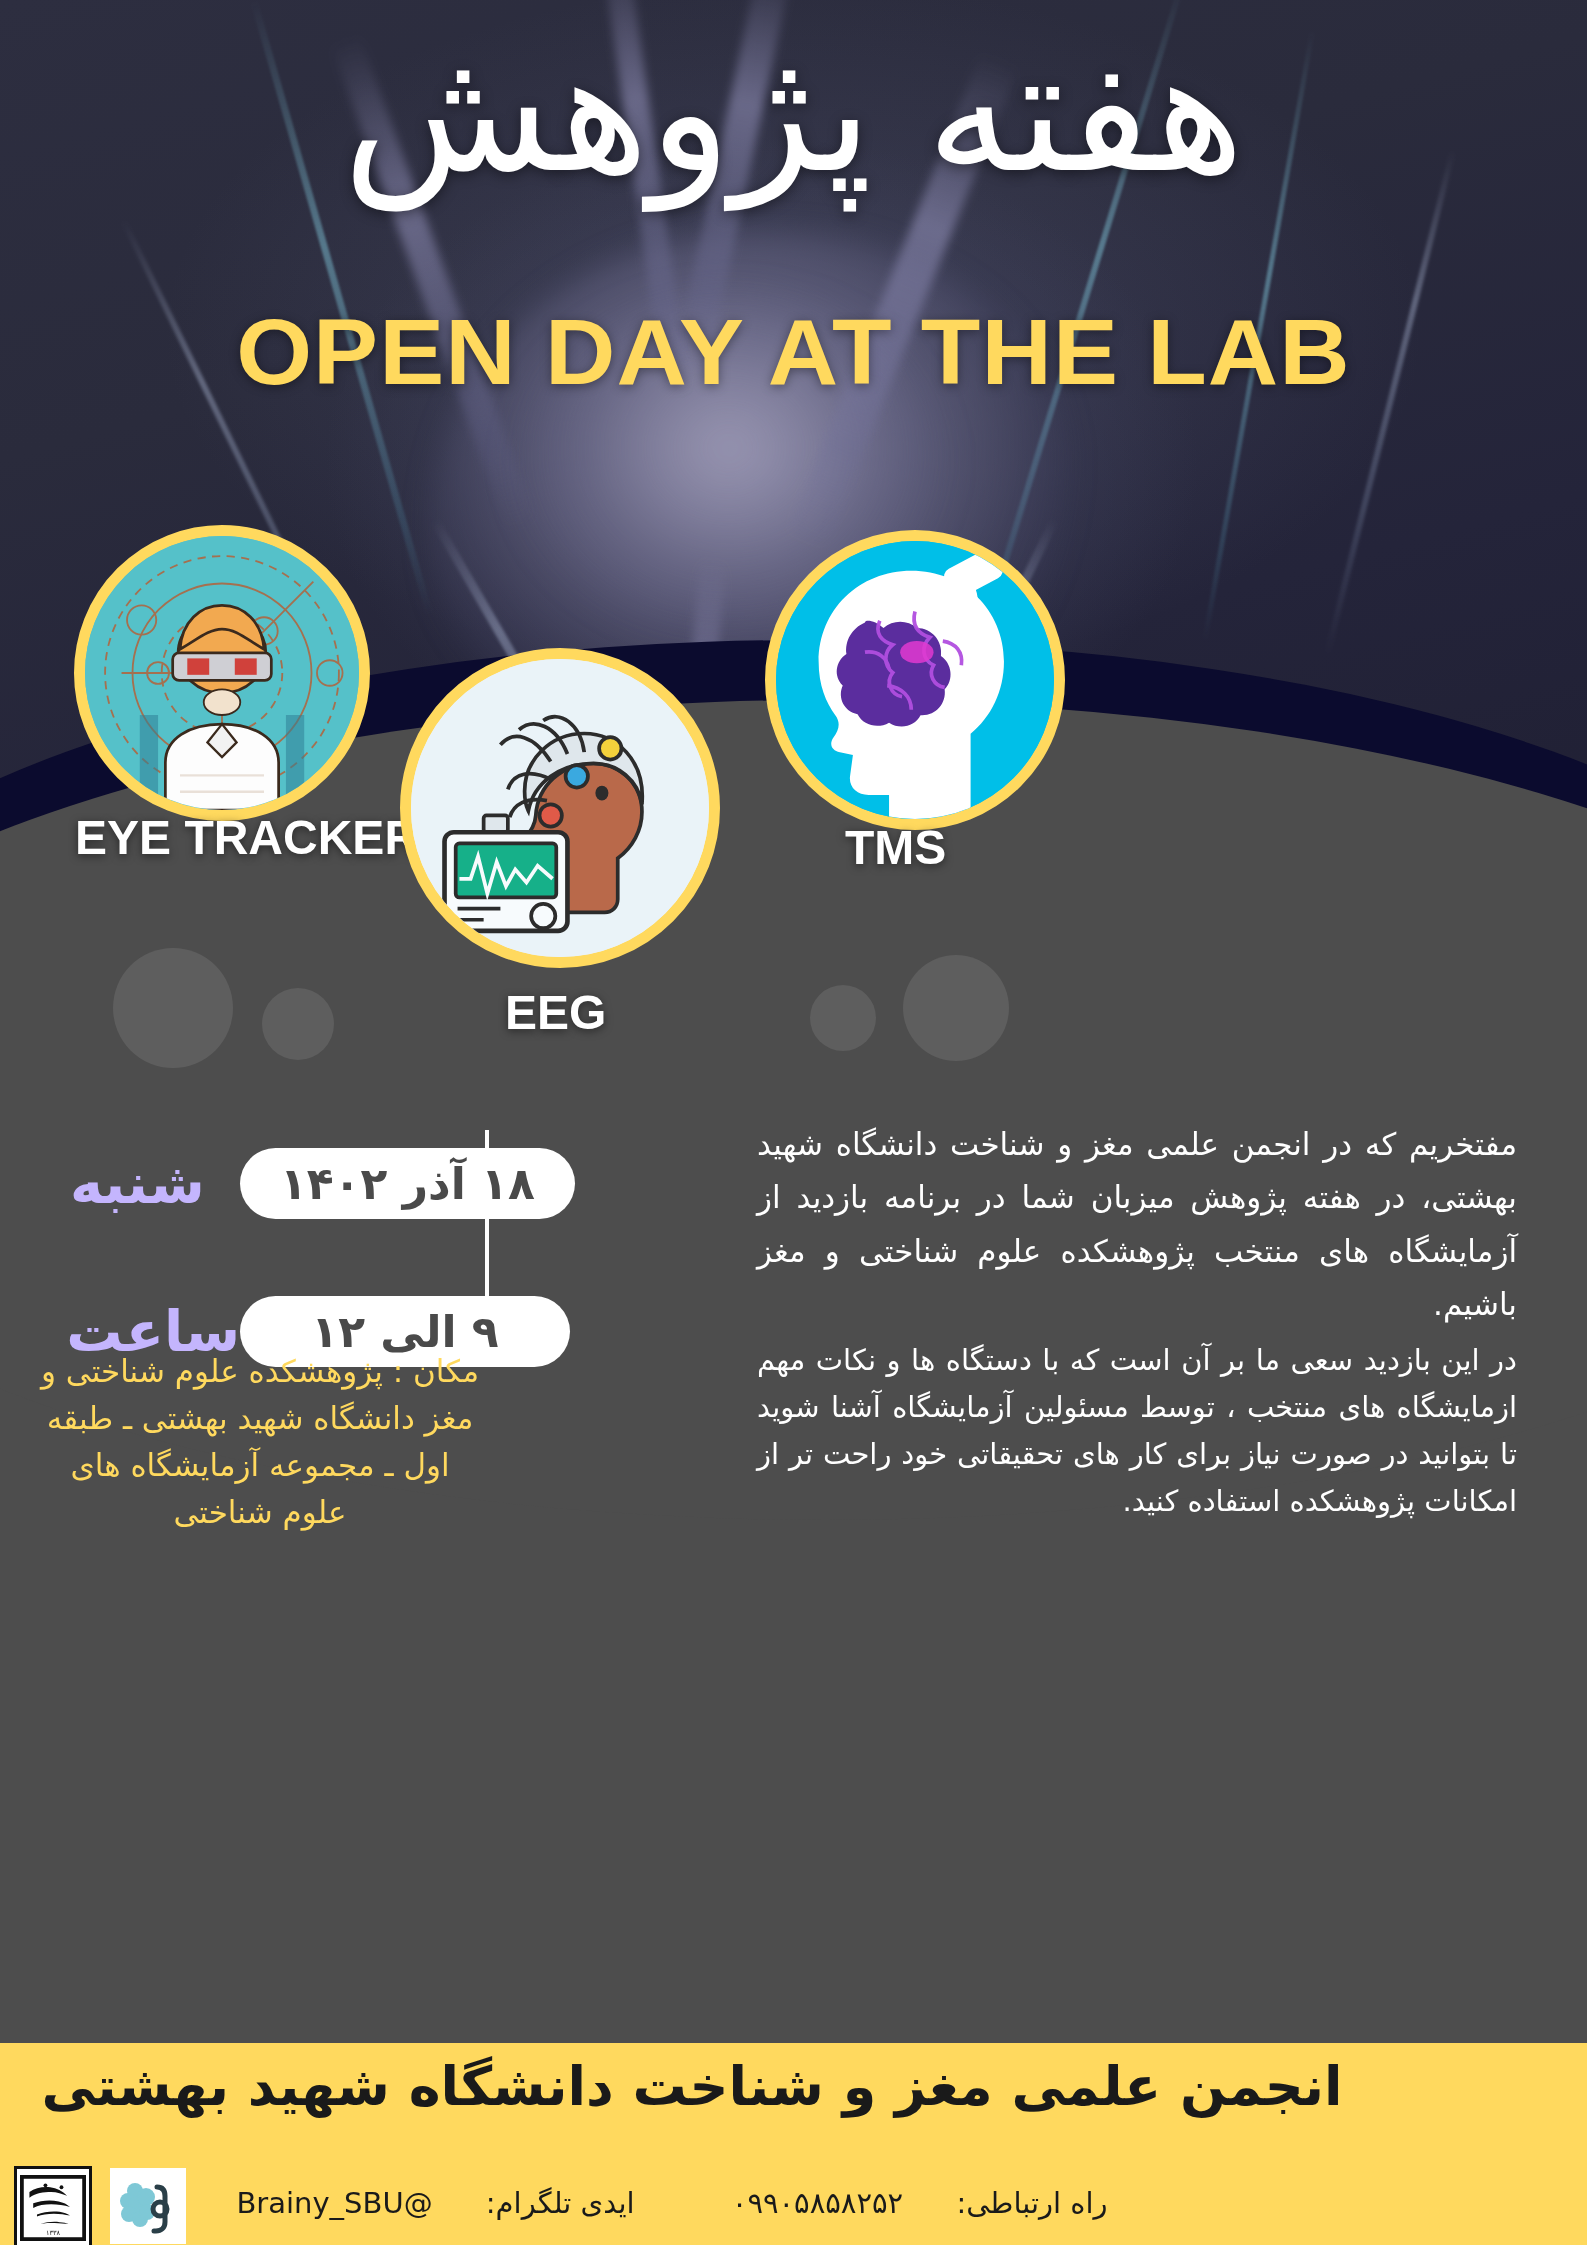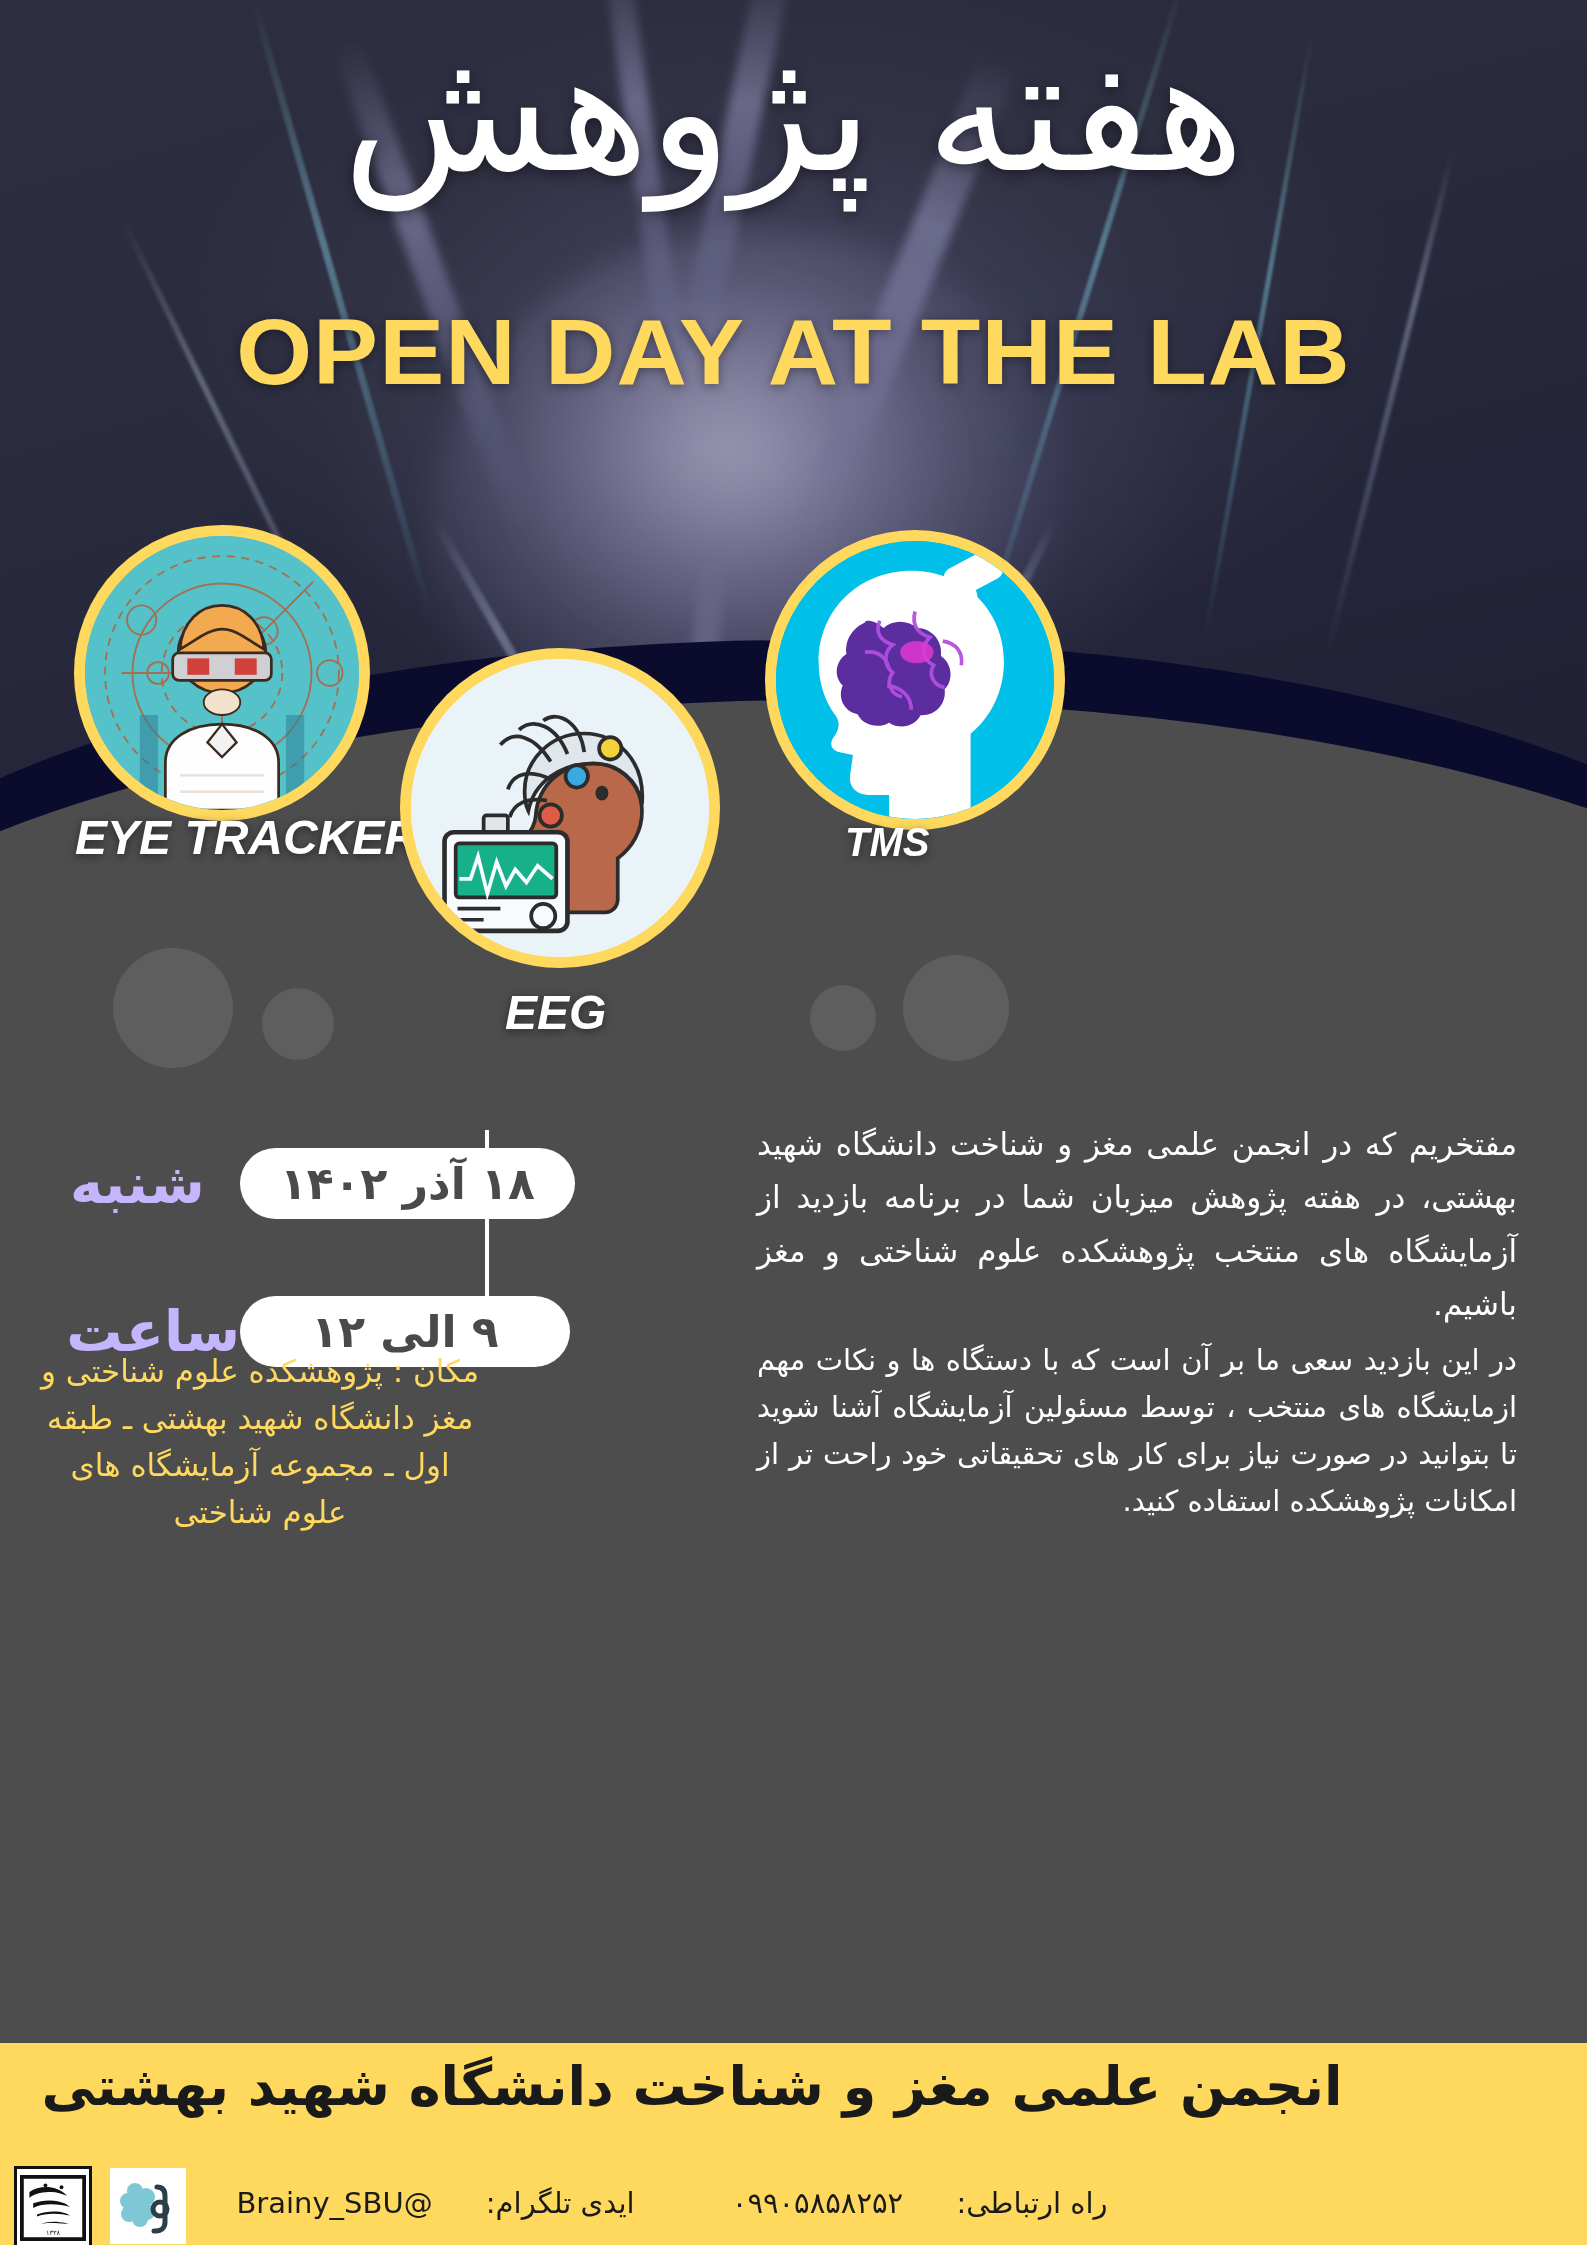--- a/index.html
+++ b/index.html
@@ -134,25 +134,24 @@
   .circ-eeg { left: 400px; top: 648px; width: 320px; height: 320px; background: #eaf3f8; }
   .circ-tms { left: 765px; top: 530px; width: 300px; height: 300px; background: #00bfe8; }
 
   .circ-label {
     position: absolute;
     color: #ffffff;
     font-weight: bold;
     font-family: "Liberation Sans", "DejaVu Sans", sans-serif;
     text-shadow: 0 2px 8px rgba(0,0,0,.5);
     white-space: nowrap;
-    font-style: italic;
   }
   .lbl-eye { left: 75px;  top: 810px; font-size: 48px; }
   .lbl-eeg { left: 505px; top: 985px; font-size: 48px; }
-  .lbl-tms { left: 845px; top: 820px; font-size: 40px; }
+  .lbl-tms { left: 845px; top: 820px; font-size: 48px; }
 
   .vline {
     position: absolute;
     left: 485px; top: 1130px;
     width: 4px; height: 230px;
     background: #ffffff;
   }
 
   .dt-row { position: absolute; display: flex; align-items: center; flex-direction: row-reverse; }
   .dt-key {

